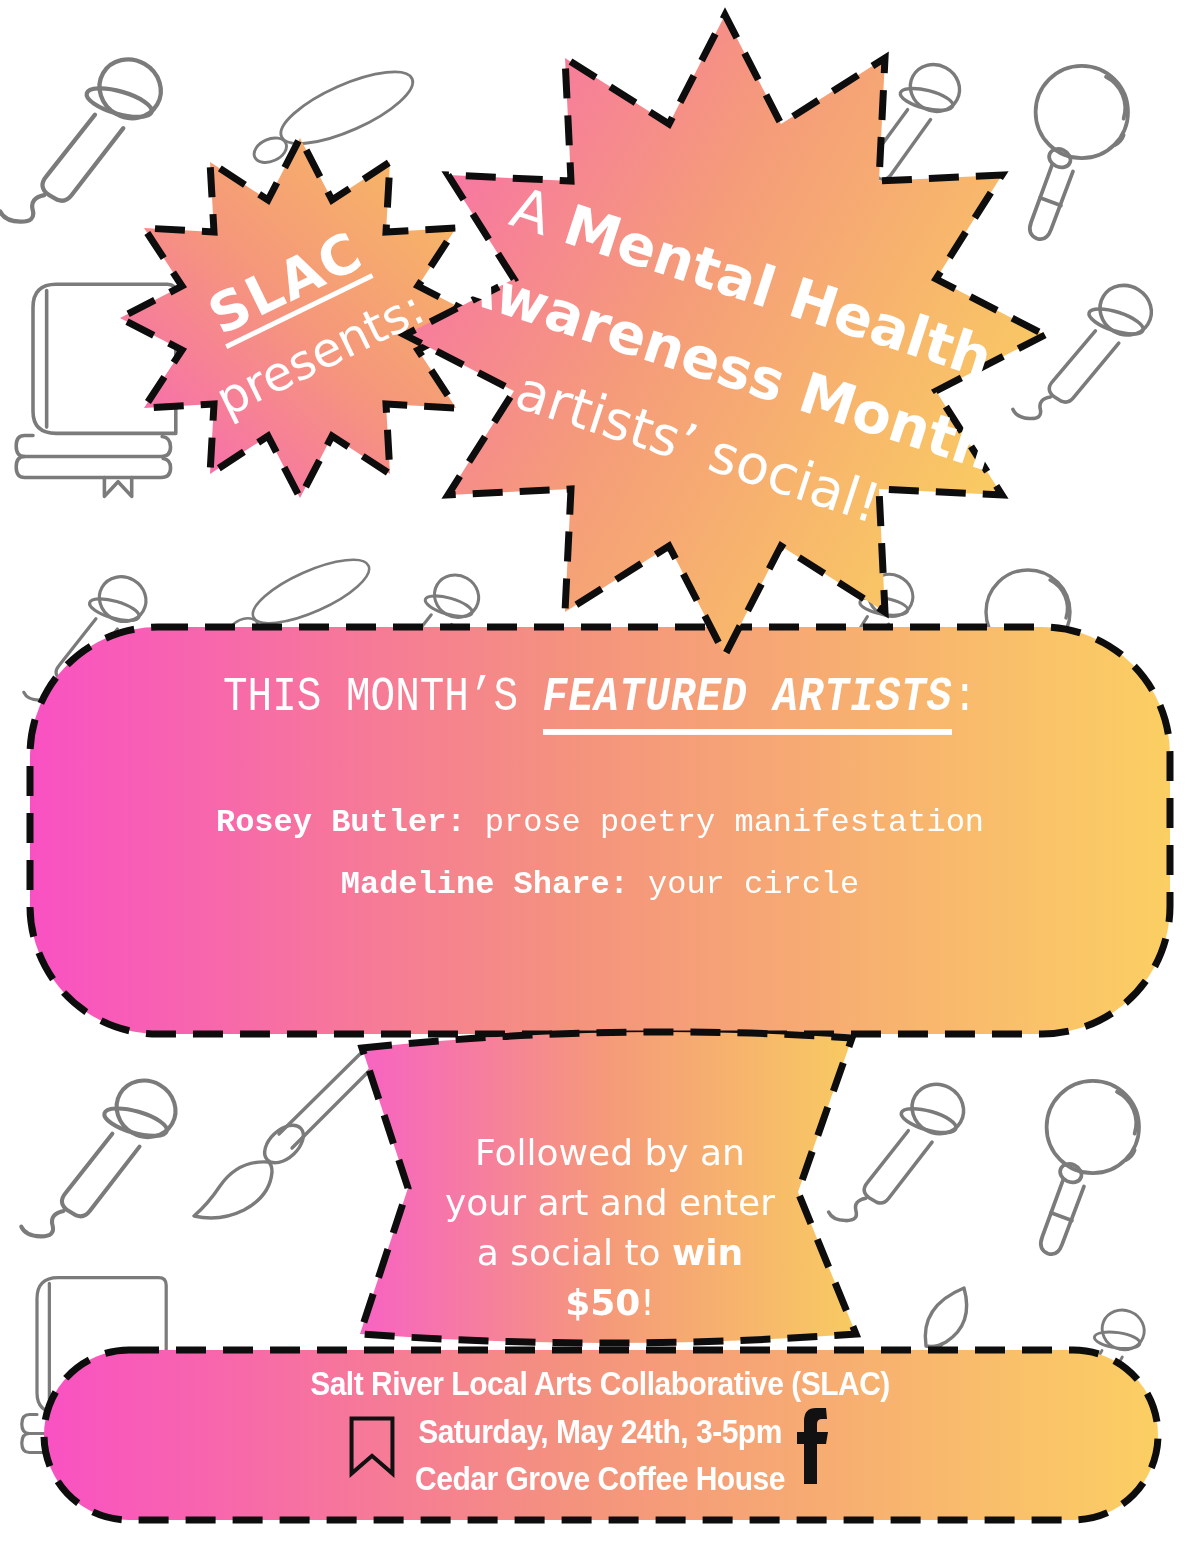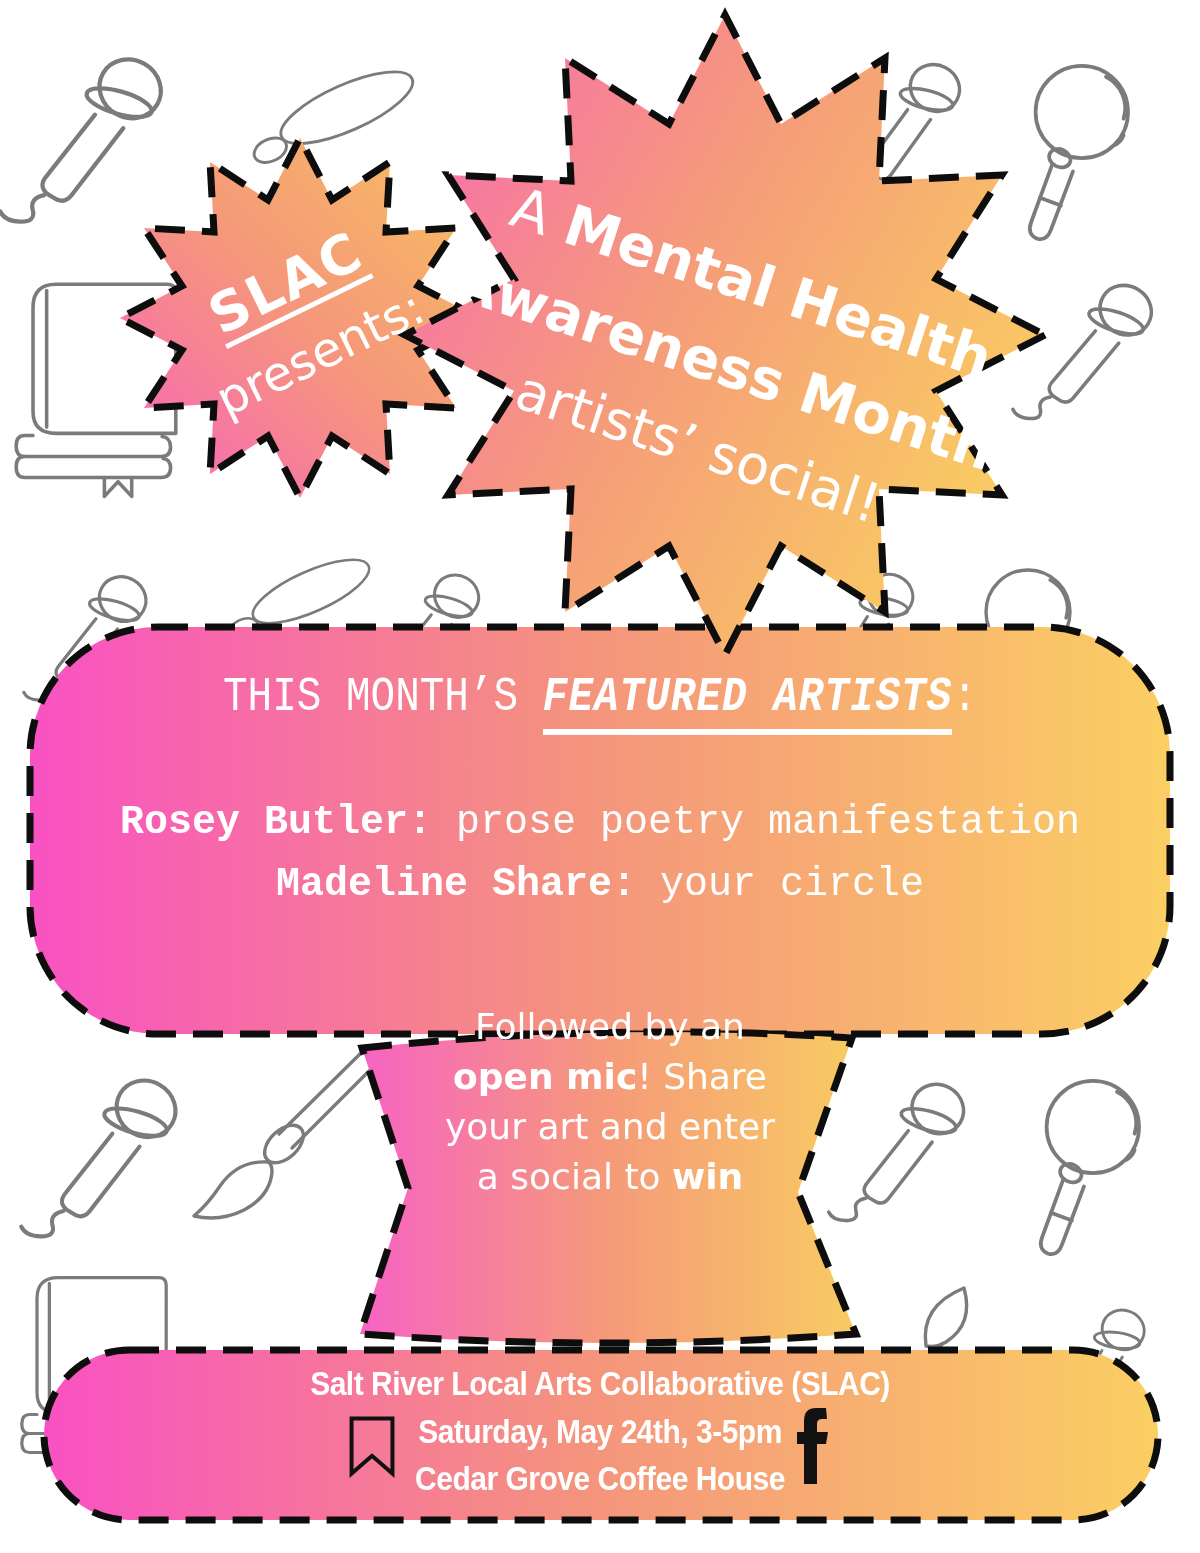--- a/index.html
+++ b/index.html
@@ -26,25 +26,25 @@
   .big-badge .l3{font-size:54px;}
   .big-badge b{font-weight:bold;}
 
   
   .panel-text{left:60px;top:670px;width:1080px;font-family:Liberation Mono, monospace;}
   .panel-heading{font-size:41px;transform:scale(1,1.18);transform-origin:center top;}
   .panel-heading .em{
     font-weight:bold;font-style:italic;letter-spacing:1px;
     border-bottom:5px solid #ffffff;padding-bottom:4px;
   }
-  .artists{margin-top:76px;font-size:40px;line-height:62px;}
+  .artists{margin-top:76px;font-size:32px;line-height:62px;}
   .artists .nm{font-weight:bold;}
 
   
-  .ribbon-text{left:410px;top:1002px;width:400px;font-size:36px;line-height:50px;}
+  .ribbon-text{left:410px;top:1128px;width:400px;font-size:36px;line-height:50px;}
   .ribbon-text b{font-weight:bold;}
 
   
   .footer-text{
     left:150px;top:1360px;width:900px;
     font-family:"Liberation Sans",sans-serif;font-weight:bold;
     font-size:30px;line-height:43px;letter-spacing:-0.5px;
     transform:scale(1,1.1);transform-origin:center top;
   }
   .abs-icon{position:absolute;}
@@ -157,23 +157,23 @@
   <div class="overlay panel-text">
     <div class="panel-heading"><span>THIS MONTH’S </span><span class="em">FEATURED ARTISTS</span><span>:</span></div>
     <div class="artists">
       <div><span class="nm">Rosey Butler:</span><span> prose poetry manifestation</span></div>
       <div><span class="nm">Madeline Share:</span><span> your circle</span></div>
     </div>
   </div>
 
   <div class="overlay ribbon-text">
     <div>Followed by an</div>
-    <div><b>open mic</b><span>! Share</span></div>
     <div>your art and enter</div>
     <div><span>a social to </span><b>win</b></div>
+    <div><b>$50</b><span>!</span></div>
   </div>
 
   <div class="overlay footer-text">
     <div>Salt River Local Arts Collaborative (SLAC)</div>
     <div>Saturday, May 24th, 3-5pm</div>
     <div>Cedar Grove Coffee House</div>
   </div>
 
   <svg class="abs-icon" style="left:348px;top:1414px;" width="48" height="64" viewBox="0 0 54 70">
     <path d="M4 4 H50 V66 L27 46 L4 66 Z" fill="none" stroke="#111111" stroke-width="4.5" stroke-linejoin="miter"></path>

